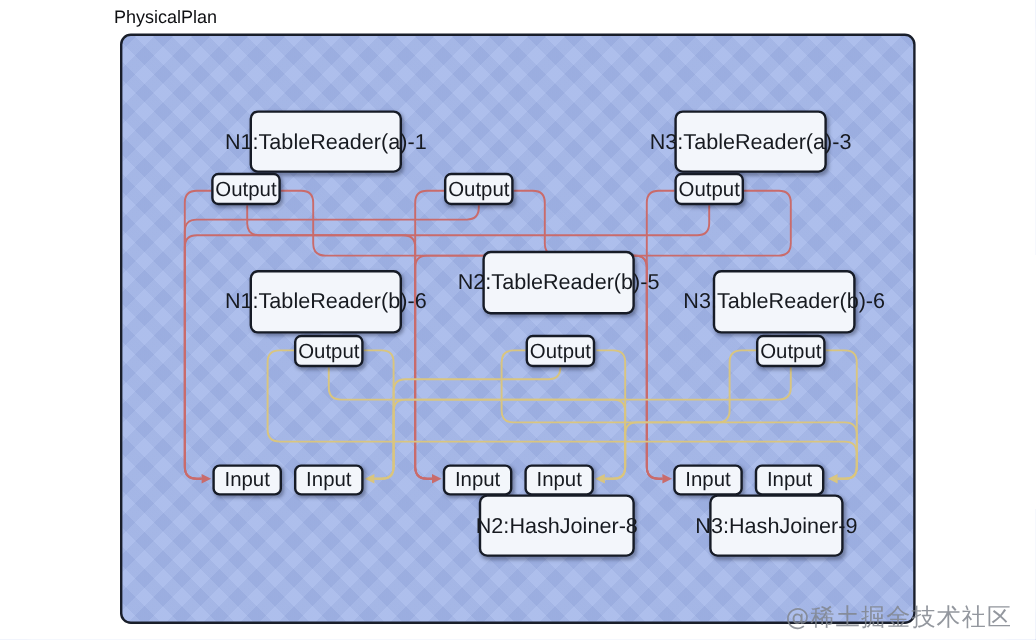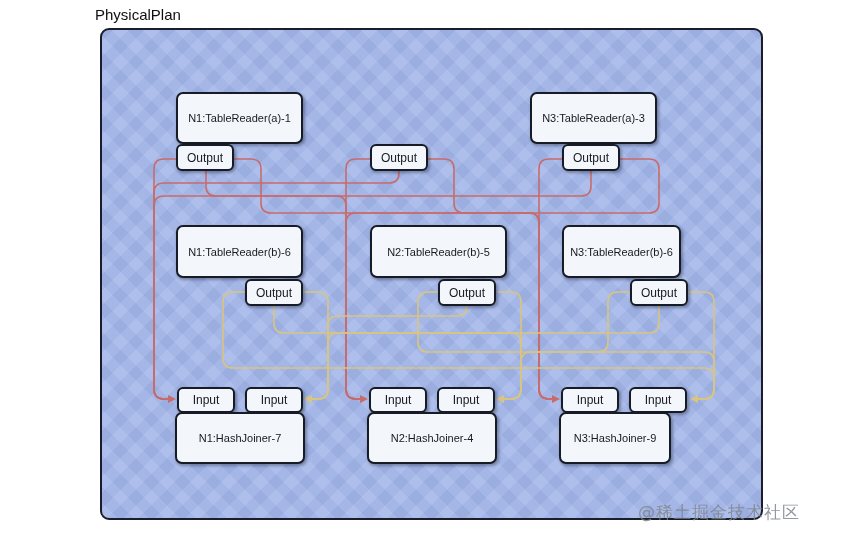--- a/index.html
+++ b/index.html
@@ -15,26 +15,27 @@
       repeating-linear-gradient(-45deg,rgba(255,255,255,.05) 0 11px,rgba(25,35,90,.035) 11px 22px);
   }
   svg.edges{position:absolute;left:0;top:0;}
   .node,.port{
     position:absolute;box-sizing:border-box;
     background:#f3f6fb;border:2px solid #161b26;
     display:flex;align-items:center;justify-content:center;
     color:#171a20;box-shadow:1.5px 2px 3px rgba(15,20,40,.35);
     white-space:nowrap;
   }
-  .node{border-radius:7px;font-size:11px;}
-  .port{border-radius:6px;font-size:12px;}
+  .node{border-radius:7px;font-size:18px;margin-left:32px;}
+  .port{border-radius:6px;font-size:17px;}
   .watermark{
     position:absolute;left:638px;top:501px;width:222px;
-    font-size:17px;letter-spacing:1px;color:rgba(128,133,141,.85);
+    font-size:20px;letter-spacing:1px;color:rgba(128,133,141,.85);
     font-family:"DejaVu Sans","Liberation Sans",sans-serif;
+    text-align:center;
   }
 </style>
 </head>
 <body>
 
 <div class="canvas">
   <div class="title">PhysicalPlan</div>
 
   <div class="panel"></div>
 
@@ -69,32 +70,31 @@
   <div class="port" style="left:176px;top:144px;width:58px;height:27px">Output</div>
 
   <div class="port" style="left:370px;top:144px;width:58px;height:27px">Output</div>
 
   <div class="node" style="left:530px;top:92px;width:127px;height:52px">N3:TableReader(a)-3</div>
   <div class="port" style="left:562px;top:144px;width:58px;height:27px">Output</div>
 
   <div class="node" style="left:176px;top:225px;width:127px;height:53px">N1:TableReader(b)-6</div>
   <div class="port" style="left:245px;top:279px;width:58px;height:27px">Output</div>
 
-  <div class="node" style="left:370px;top:225px;width:137px;height:53px">N2:TableReader(b)-5</div>
+  <div class="node" style="left:370px;top:209px;width:127px;height:53px">N2:TableReader(b)-5</div>
   <div class="port" style="left:438px;top:279px;width:58px;height:27px">Output</div>
 
   <div class="node" style="left:562px;top:225px;width:119px;height:53px">N3:TableReader(b)-6</div>
   <div class="port" style="left:630px;top:279px;width:58px;height:27px">Output</div>
 
   <div class="port" style="left:177px;top:387px;width:58px;height:26px">Input</div>
   <div class="port" style="left:245px;top:387px;width:58px;height:26px">Input</div>
-  <div class="node" style="left:175px;top:412px;width:130px;height:52px">N1:HashJoiner-7</div>
 
   <div class="port" style="left:369px;top:387px;width:58px;height:26px">Input</div>
   <div class="port" style="left:437px;top:387px;width:58px;height:26px">Input</div>
-  <div class="node" style="left:367px;top:412px;width:130px;height:52px">N2:HashJoiner-4</div>
+  <div class="node" style="left:367px;top:412px;width:130px;height:52px">N2:HashJoiner-8</div>
 
   <div class="port" style="left:561px;top:387px;width:58px;height:26px">Input</div>
   <div class="port" style="left:629px;top:387px;width:58px;height:26px">Input</div>
   <div class="node" style="left:559px;top:412px;width:112px;height:52px">N3:HashJoiner-9</div>
 
   <div class="watermark">@稀土掘金技术社区</div>
 </div>
 
 </body></html>

